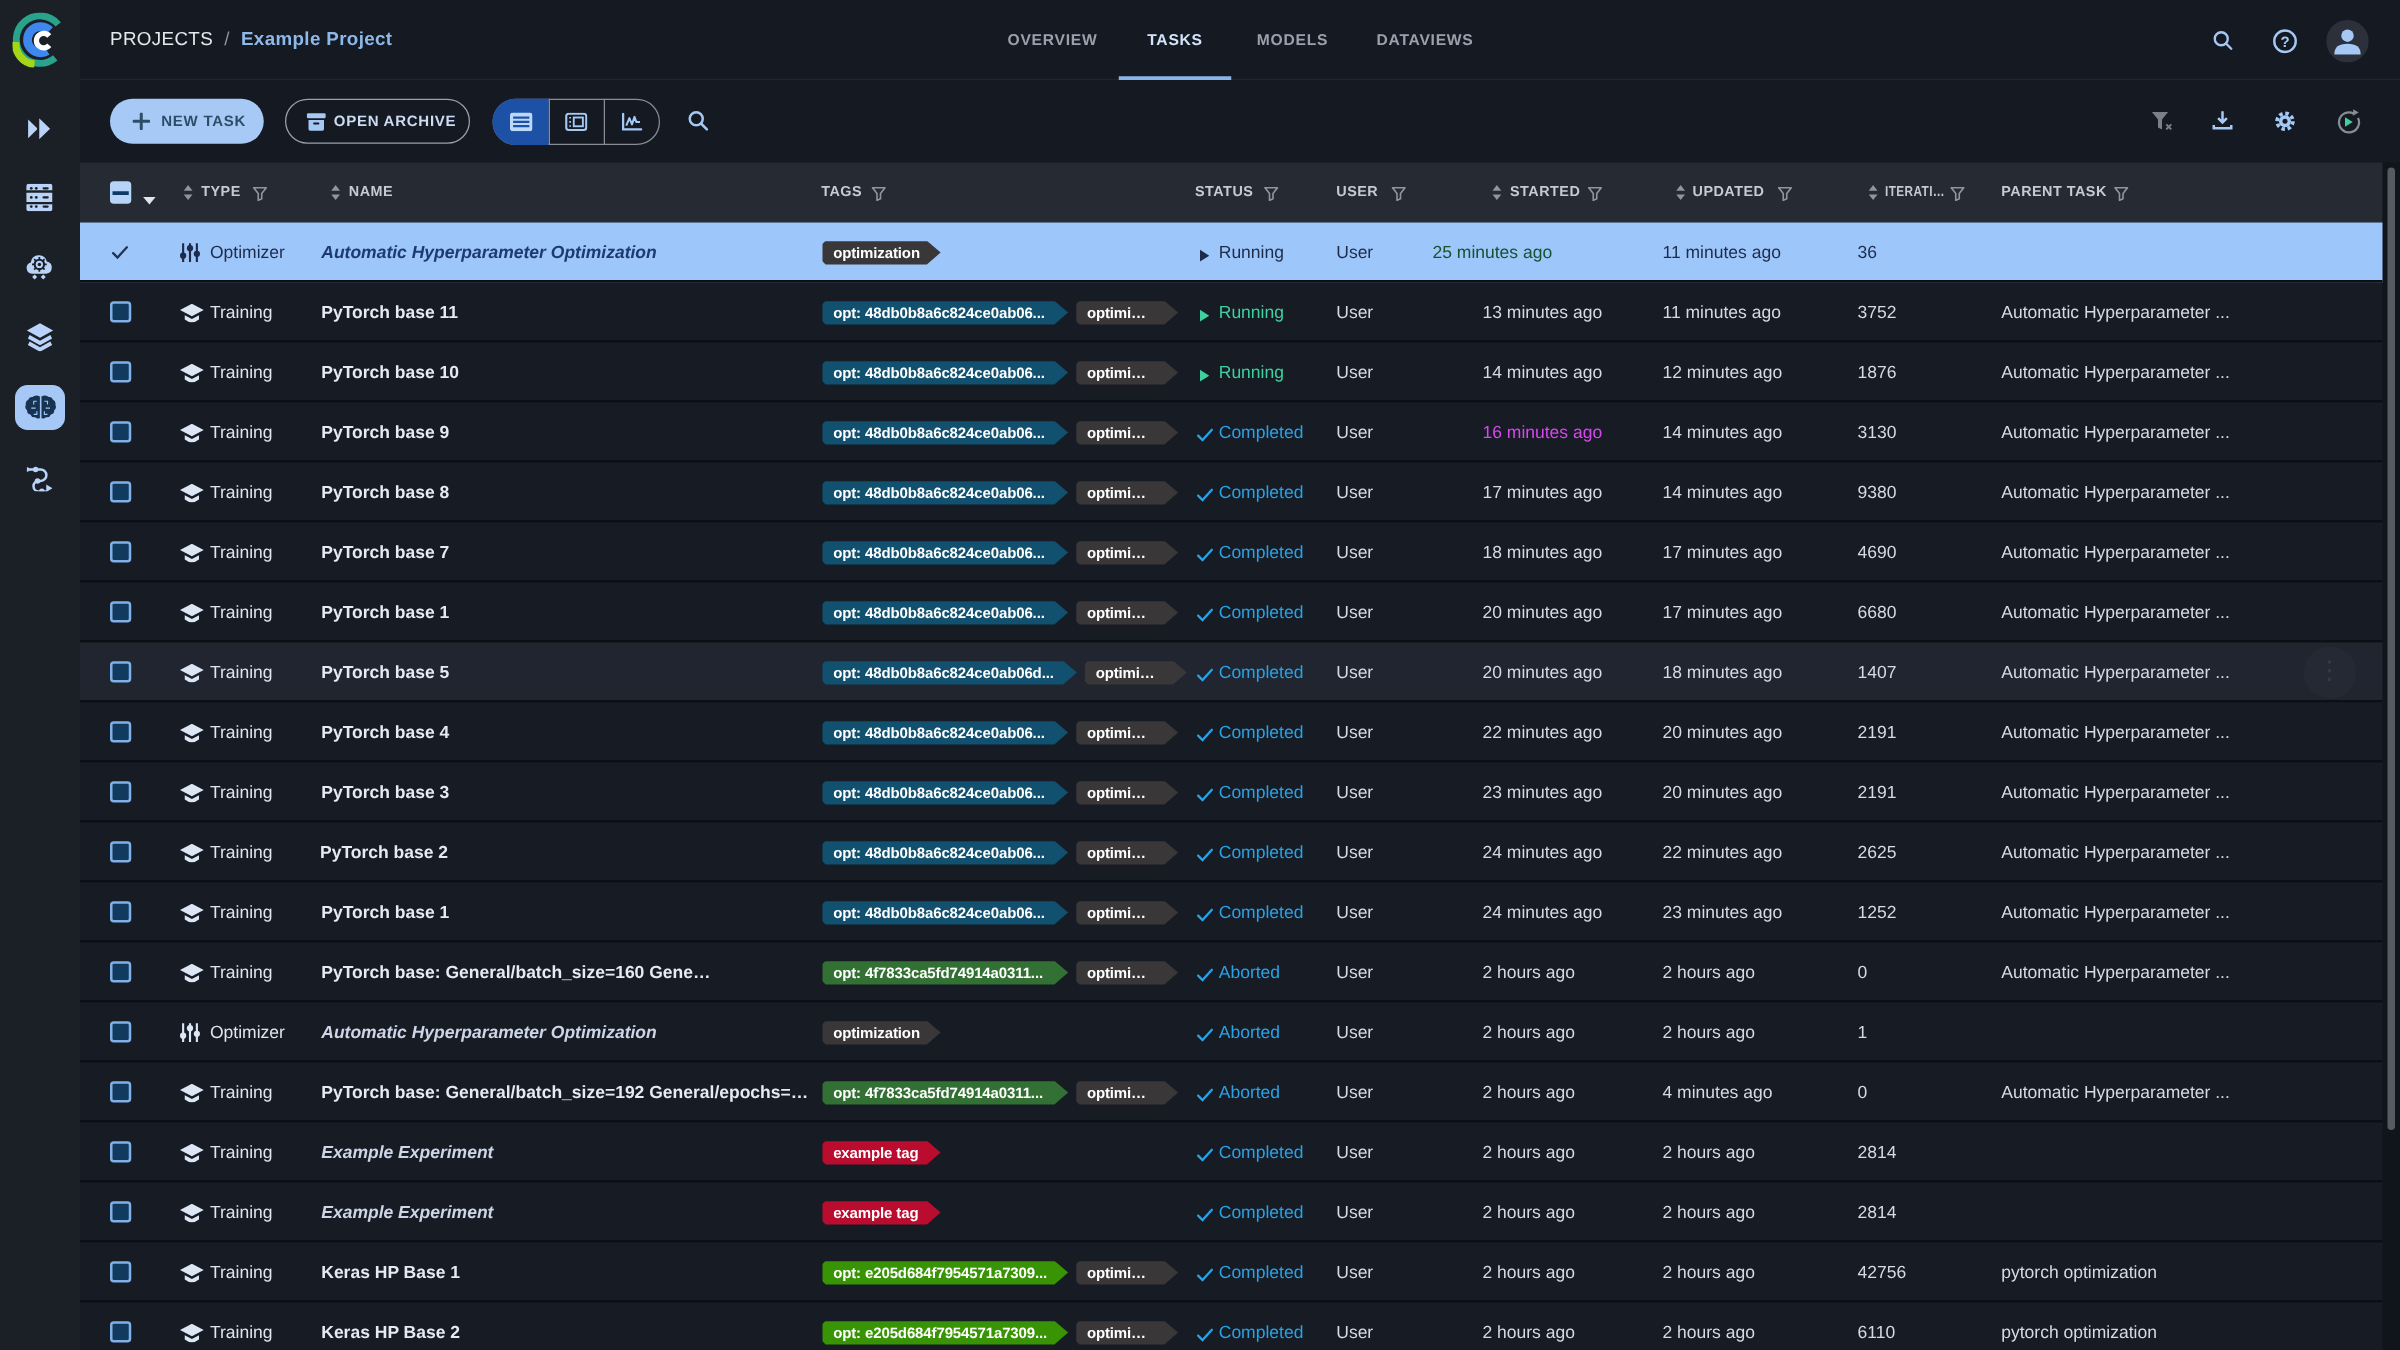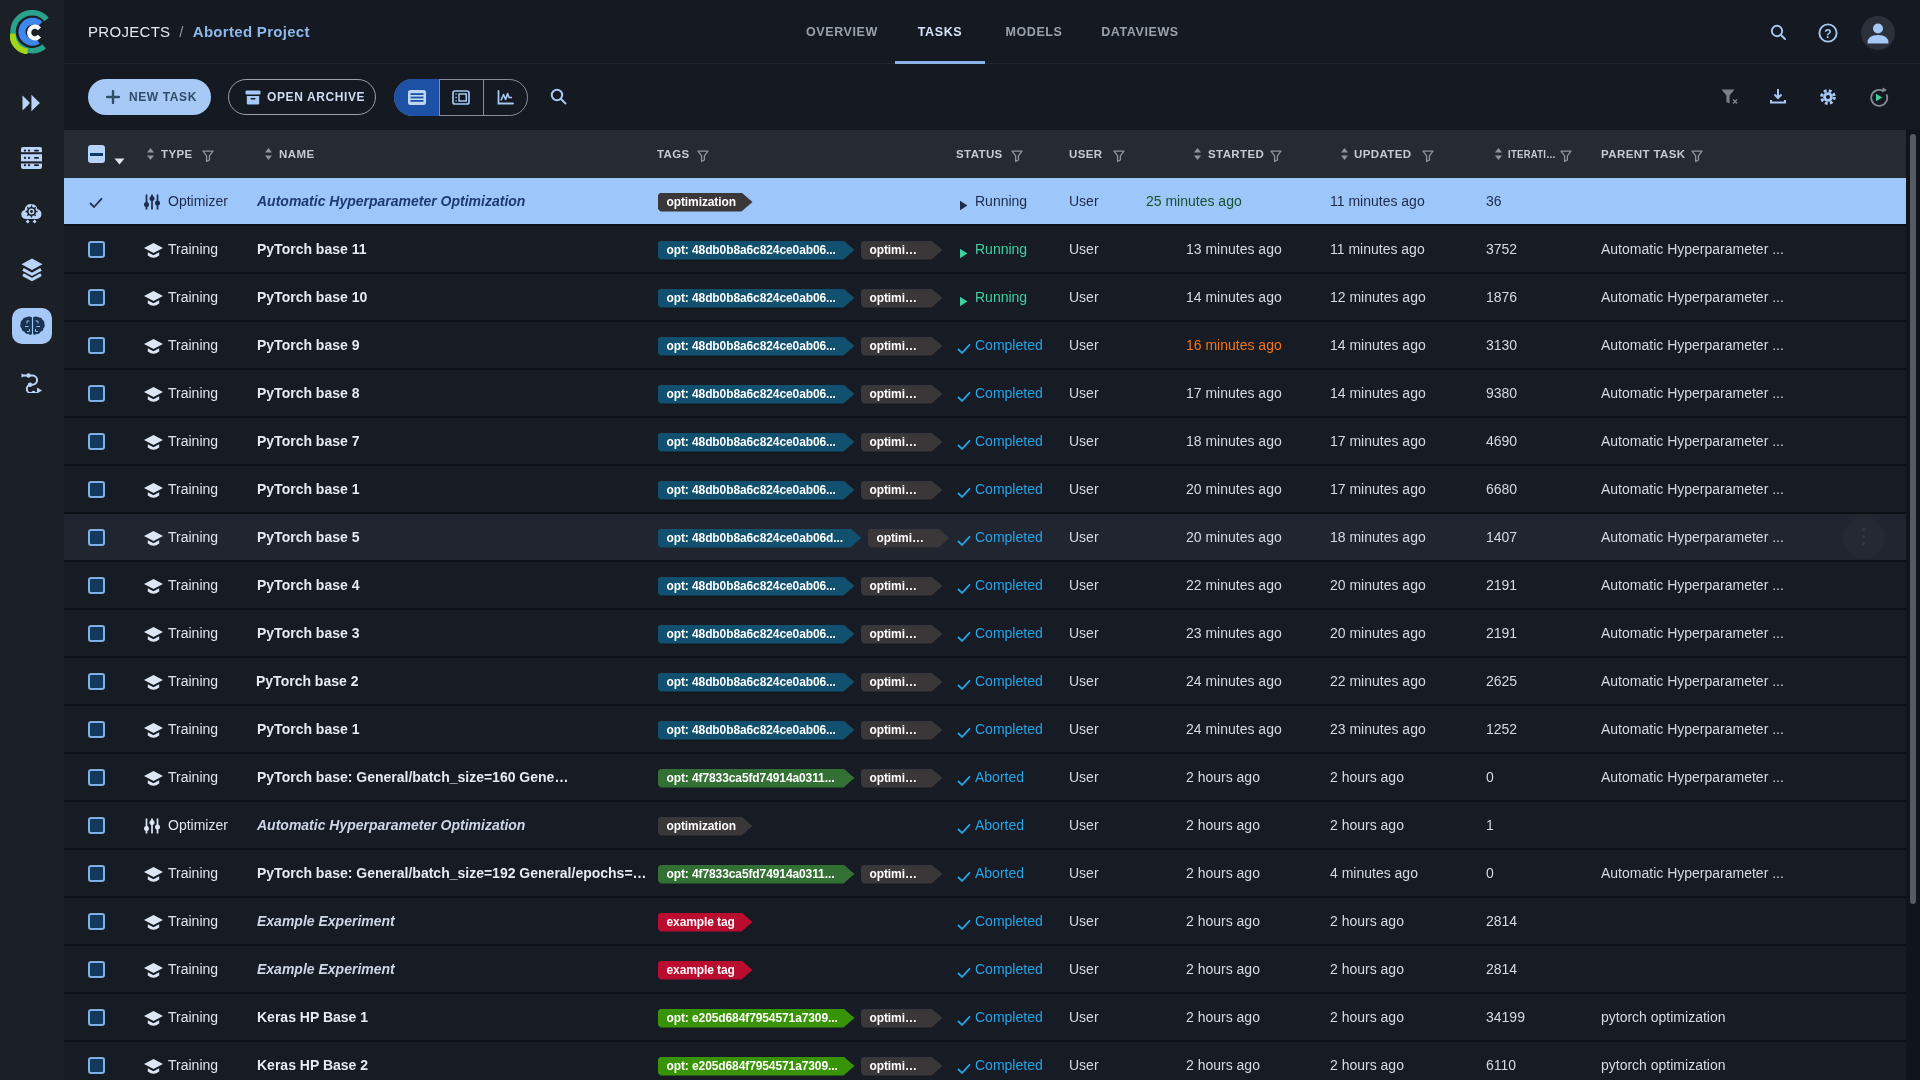--- a/index.html
+++ b/index.html
@@ -19,21 +19,21 @@
    border:2px solid #7fb0e8; background:#123a5e; }
  .tag { position:absolute; height:19px; line-height:19px; font-size:12px; font-weight:bold; color:#fff;
    padding-left:9px; white-space:nowrap; overflow:hidden; letter-spacing:-0.1px; }
  .tab { position:absolute; top:0; height:63px; line-height:64px; text-align:center; font-size:12.5px;
    font-weight:bold; letter-spacing:0.6px; }
  .btxt { font-size:12px; font-weight:bold; letter-spacing:0.6px; }
  #scroll { position:absolute; left:1910px; top:134px; width:6px; height:770px; border-radius:3px; background:#565b63; }
 </style></head>
 <body>
 <div id="topbar">
- <div class="abs" style="left:24px;top:0;height:64px;line-height:64px;font-size:15px;color:#e4e8ef;letter-spacing:0.3px">PROJECTS&nbsp;&nbsp;<span style="color:#8e95a1">/</span>&nbsp;&nbsp;<span style="color:#8fb8ea;font-weight:bold">Aborted Project</span></div>
+ <div class="abs" style="left:24px;top:0;height:64px;line-height:64px;font-size:15px;color:#e4e8ef;letter-spacing:0.3px">PROJECTS&nbsp;&nbsp;<span style="color:#8e95a1">/</span>&nbsp;&nbsp;<span style="color:#8fb8ea;font-weight:bold">Example Project</span></div>
  <div class="tab" style="left:718px;width:120px;color:#99a1ad">OVERVIEW</div>
  <div class="tab" style="left:816px;width:120px;color:#d5e3fa">TASKS</div>
  <div class="tab" style="left:910px;width:120px;color:#99a1ad">MODELS</div>
  <div class="tab" style="left:1016px;width:120px;color:#99a1ad">DATAVIEWS</div>
  <div class="abs" style="left:831px;top:61px;width:90px;height:3px;background:#8ab4e8"></div>
  <div class="abs" style="left:1706px;top:24px"><svg width="17" height="17" viewBox="0 0 17 17" style="">
         <circle cx="7" cy="7" r="5.2" fill="none" stroke="#a6c8f4" stroke-width="1.9"></circle>
         <line x1="11" y1="11" x2="15" y2="15" stroke="#a6c8f4" stroke-width="1.9" stroke-linecap="round"></line>
       </svg></div>
  <div class="abs" style="left:1754px;top:23px"><svg width="20" height="20" viewBox="0 0 20 20" style="">
@@ -233,21 +233,21 @@
       </svg></div>
     <div class="cell" style="left:104px;color:#dfe4ee">Training</div>
     <div class="cell name" style="left:193px;color:#e6eaf2">PyTorch base 9</div>
     <div class="tag" style="left:593.5px;top:14.5px;width:197px;background:#11506e;clip-path:polygon(0 3px,3px 0,calc(100% - 11px) 0,100% 50%,calc(100% - 11px) 100%,3px 100%,0 calc(100% - 3px))">opt: 48db0b8a6c824ce0ab06...</div>
     <div class="tag" style="left:796.5px;top:14.5px;width:82px;background:#3a3738;clip-path:polygon(0 3px,3px 0,calc(100% - 11px) 0,100% 50%,calc(100% - 11px) 100%,3px 100%,0 calc(100% - 3px))">optimi…</div>
     <div class="abs" style="left:893px;top:19px"><svg width="14" height="12" viewBox="0 0 14 12" style="">
         <path d="M1.5 6.5 L5 10 L12.5 1.8" fill="none" stroke="#28a3e8" stroke-width="1.8" stroke-linecap="round"></path>
       </svg></div>
     <div class="cell" style="left:911px;color:#28a3e8">Completed</div>
     <div class="cell" style="left:1005px;color:#d5dae4">User</div>
-    <div class="cell" style="left:1122px;color:#f97316">16 minutes ago</div>
+    <div class="cell" style="left:1122px;color:#d946ef">16 minutes ago</div>
     <div class="cell" style="left:1266px;color:#d5dae4">14 minutes ago</div>
     <div class="cell" style="left:1422px;color:#d5dae4">3130</div>
     <div class="cell" style="left:1537px;color:#d5dae4">Automatic Hyperparameter ...</div>
   </div>
 <div class="row" style="top:370px;background:#161b24">
     <div class="cb"></div>
     <div class="abs" style="left:80px;top:17px"><svg width="19" height="17" viewBox="0 0 19 17" style="">
         <path d="M9.5 0 L19 5 L9.5 10 L0 5 Z" fill="#dce6f5"></path>
         <path d="M3.8 9.2 V12.6 q5.7 4.5 11.4 0 V9.2 L9.5 12.2 Z" fill="#dce6f5"></path>
       </svg></div>
@@ -515,21 +515,21 @@
     <div class="cell name" style="left:193px;color:#e6eaf2">Keras HP Base 1</div>
     <div class="tag" style="left:593.5px;top:14.5px;width:197px;background:#389404;clip-path:polygon(0 3px,3px 0,calc(100% - 11px) 0,100% 50%,calc(100% - 11px) 100%,3px 100%,0 calc(100% - 3px))">opt: e205d684f7954571a7309...</div>
     <div class="tag" style="left:796.5px;top:14.5px;width:82px;background:#3a3738;clip-path:polygon(0 3px,3px 0,calc(100% - 11px) 0,100% 50%,calc(100% - 11px) 100%,3px 100%,0 calc(100% - 3px))">optimi…</div>
     <div class="abs" style="left:893px;top:19px"><svg width="14" height="12" viewBox="0 0 14 12" style="">
         <path d="M1.5 6.5 L5 10 L12.5 1.8" fill="none" stroke="#28a3e8" stroke-width="1.8" stroke-linecap="round"></path>
       </svg></div>
     <div class="cell" style="left:911px;color:#28a3e8">Completed</div>
     <div class="cell" style="left:1005px;color:#d5dae4">User</div>
     <div class="cell" style="left:1122px;color:#d5dae4">2 hours ago</div>
     <div class="cell" style="left:1266px;color:#d5dae4">2 hours ago</div>
-    <div class="cell" style="left:1422px;color:#d5dae4">34199</div>
+    <div class="cell" style="left:1422px;color:#d5dae4">42756</div>
     <div class="cell" style="left:1537px;color:#d5dae4">pytorch optimization</div>
   </div>
 <div class="row" style="top:1042px;background:#161b24">
     <div class="cb"></div>
     <div class="abs" style="left:80px;top:17px"><svg width="19" height="17" viewBox="0 0 19 17" style="">
         <path d="M9.5 0 L19 5 L9.5 10 L0 5 Z" fill="#dce6f5"></path>
         <path d="M3.8 9.2 V12.6 q5.7 4.5 11.4 0 V9.2 L9.5 12.2 Z" fill="#dce6f5"></path>
       </svg></div>
     <div class="cell" style="left:104px;color:#dfe4ee">Training</div>
     <div class="cell name" style="left:193px;color:#e6eaf2">Keras HP Base 2</div>

